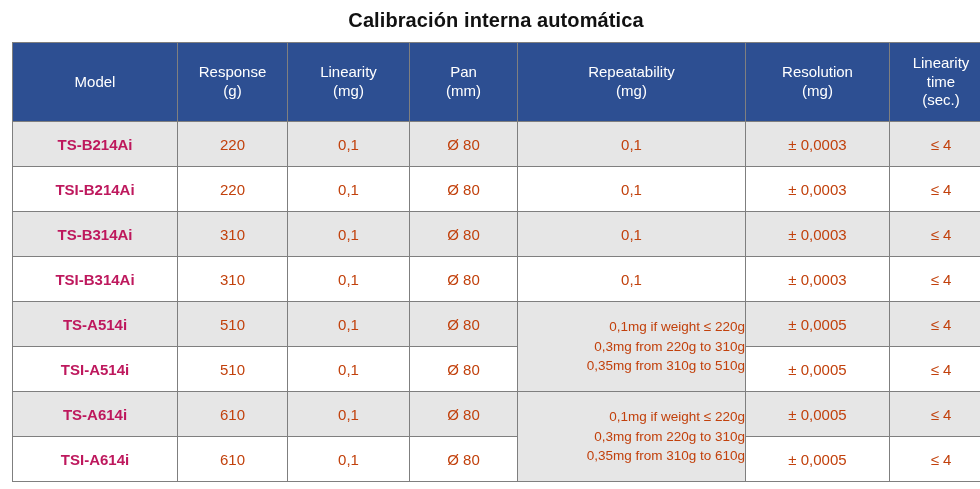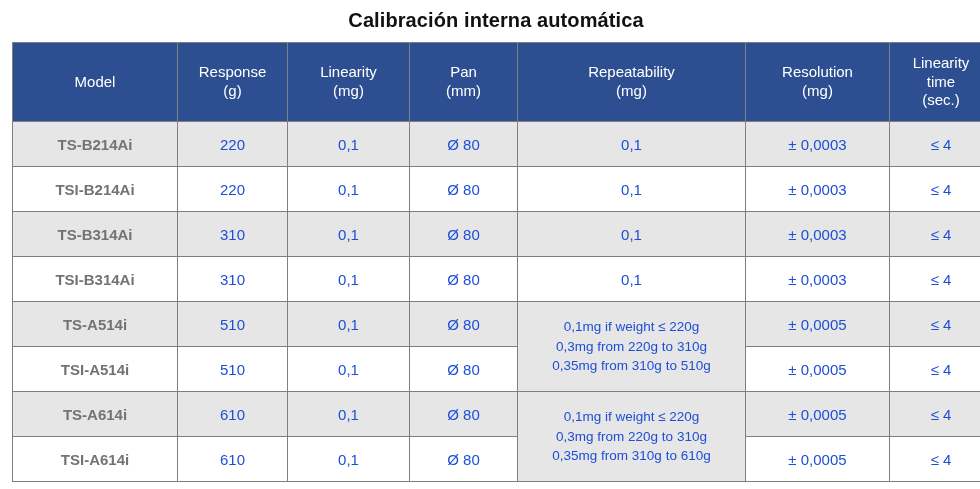--- a/index.html
+++ b/index.html
@@ -49,45 +49,46 @@
     height: 78px;
     line-height: 1.25;
     border-color: #2d4f92;
   }
   thead th .hdr-line {
     display: block;
   }
   tbody td {
     height: 44px;
     font-size: 15px;
-    color: #1d4ed8;
+    color: #c2410c;
   }
   tbody tr.shaded td {
     background: #e6e6e6;
   }
   tbody tr.plain td {
     background: #ffffff;
   }
   td.model {
     font-weight: bold;
     text-align: left;
     padding-left: 12px;
     font-size: 15px;
-    color: #737373;
+    color: #be185d;
   }
   td.rep-merged {
     text-align: left;
     padding-left: 10px;
     font-size: 13.5px;
     line-height: 1.45;
     background: #e6e6e6;
   }
   td.rep-merged .rline {
     display: block;
     white-space: nowrap;
+    text-align: right;
   }
   
   col.c0 { width: 165px; }
   col.c1 { width: 110px; }
   col.c2 { width: 122px; }
   col.c3 { width: 108px; }
   col.c4 { width: 228px; }
   col.c5 { width: 144px; }
   col.c6 { width: 103px; }
 </style>

